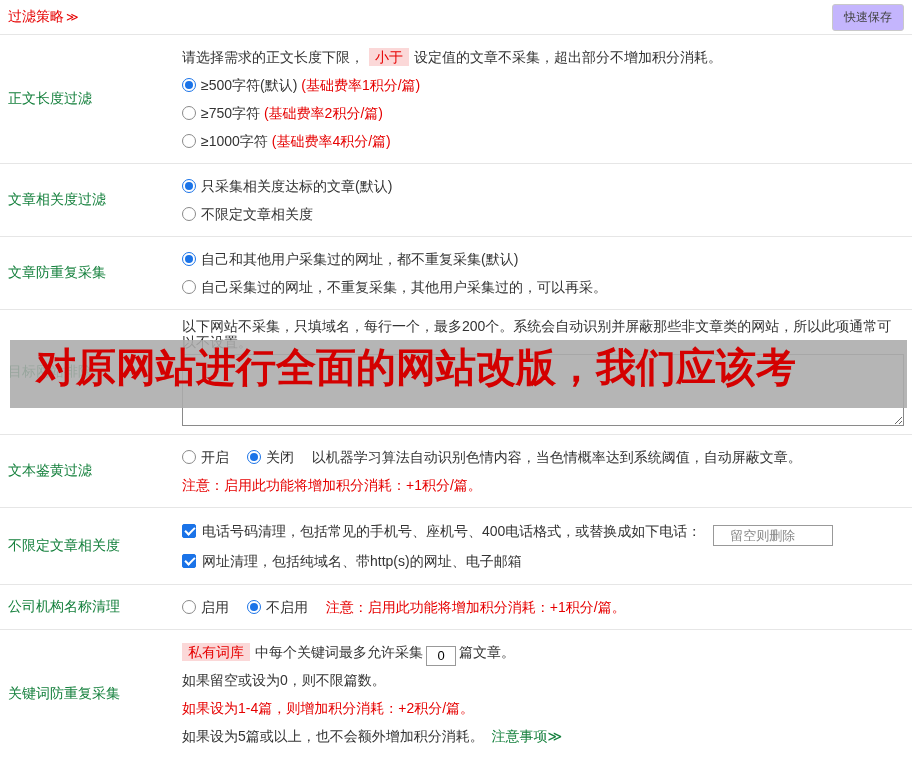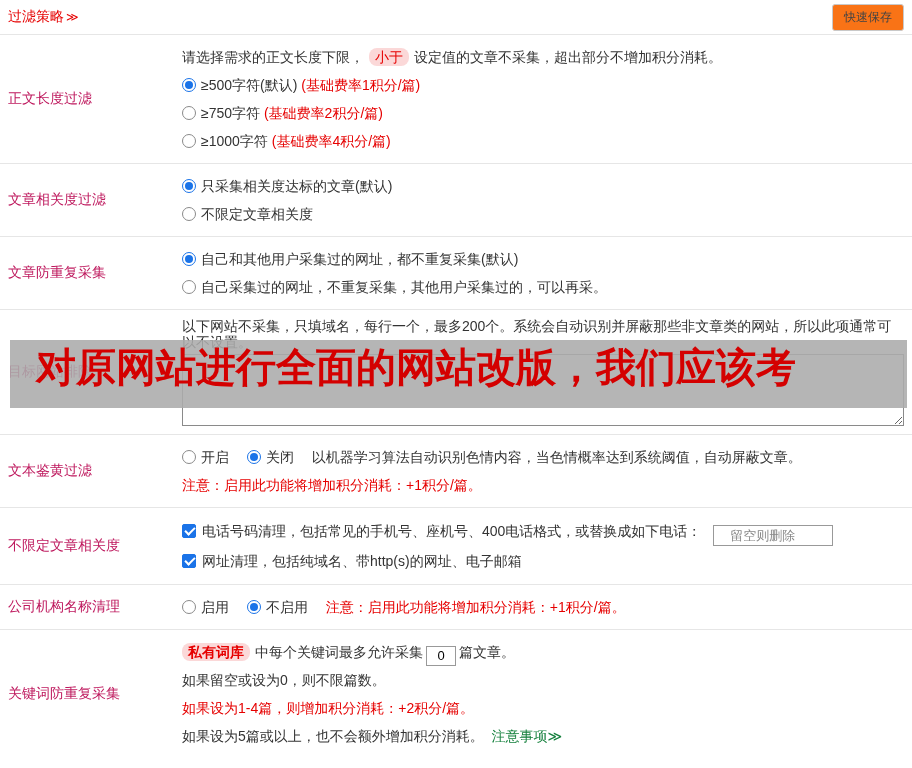--- a/index.html
+++ b/index.html
@@ -19,50 +19,50 @@
     display: flex;
     align-items: center;
     justify-content: space-between;
     padding: 0 8px;
     gap: 12px;
   }
   .page-title { color: #e60000; font-size: 14px; }
   .page-title .arrows { font-size: 12px; margin-left: 2px; }
   .save-btn {
     border: 1px solid #c9c9c9;
-    background: #f97316;
+    background: #c4b5fd;
     border-radius: 3px;
     padding: 4px 11px;
     font-size: 12px;
     color: #444;
     cursor: pointer;
     font-family: inherit;
   }
 
   
   .row { display: flex; border-bottom: 1px solid #e6e6e6; }
   .row-label {
     width: 170px;
     padding: 8px 4px 8px 8px;
     display: flex;
     align-items: center;
-    color: #be185d;
+    color: #15803d;
     flex-shrink: 0;
   }
   .row-content { flex: 1; padding: 8px 8px 8px 12px; min-width: 0; }
   .line { line-height: 28px; }
   .line-tall { line-height: 30px; }
   .red { color: #e60000; }
   .blue-link { color: #15803d; cursor: pointer; text-decoration: none; }
   .tag {
     background: #fbd8d8;
     color: #e60000;
     padding: 1px 6px;
     margin: 0 5px;
-    border-radius: 8px;
+    border-radius: 0;
   }
 
   
   .radio {
     display: inline-block;
     width: 14px; height: 14px;
     border: 1px solid #8a8a8a;
     border-radius: 50%;
     background: #fff;
     vertical-align: -2px;
@@ -255,21 +255,21 @@
         <span class="opt-gap"><span class="radio checked"></span><span>不启用</span></span>
         <span class="red">注意：启用此功能将增加积分消耗：+1积分/篇。</span>
       </div>
     </div>
   </div>
 
   <div class="row" style="border-bottom:none;">
     <div class="row-label">关键词防重复采集</div>
     <div class="row-content">
       <div class="line">
-        <span class="tag" style="margin-left:0;font-weight:bold;">私有词库</span><span>中每个关键词最多允许采集</span><input class="count-input" type="text" value="0" style=""><span>篇文章。</span>
+        <span class="tag" style="margin-left:0;">私有词库</span><span>中每个关键词最多允许采集</span><input class="count-input" type="text" value="0" style=""><span>篇文章。</span>
       </div>
       <div class="line">如果留空或设为0，则不限篇数。</div>
       <div class="line red">如果设为1-4篇，则增加积分消耗：+2积分/篇。</div>
       <div class="line">
         <span>如果设为5篇或以上，也不会额外增加积分消耗。</span>&nbsp;&nbsp;<span class="blue-link">注意事项≫</span>
       </div>
     </div>
   </div>
 
   <div class="watermark">

